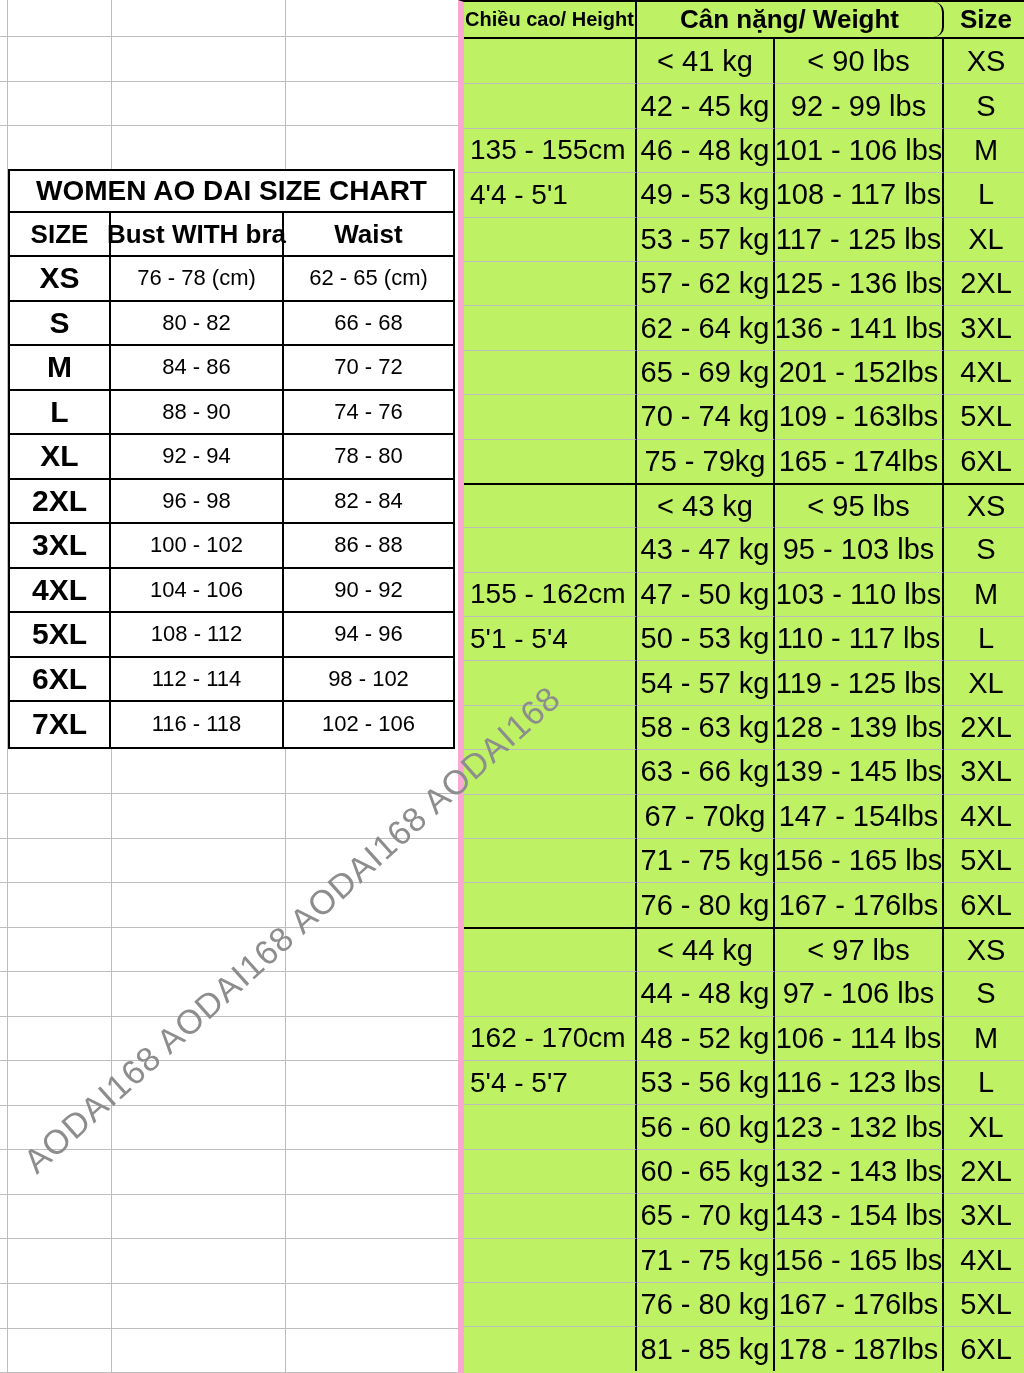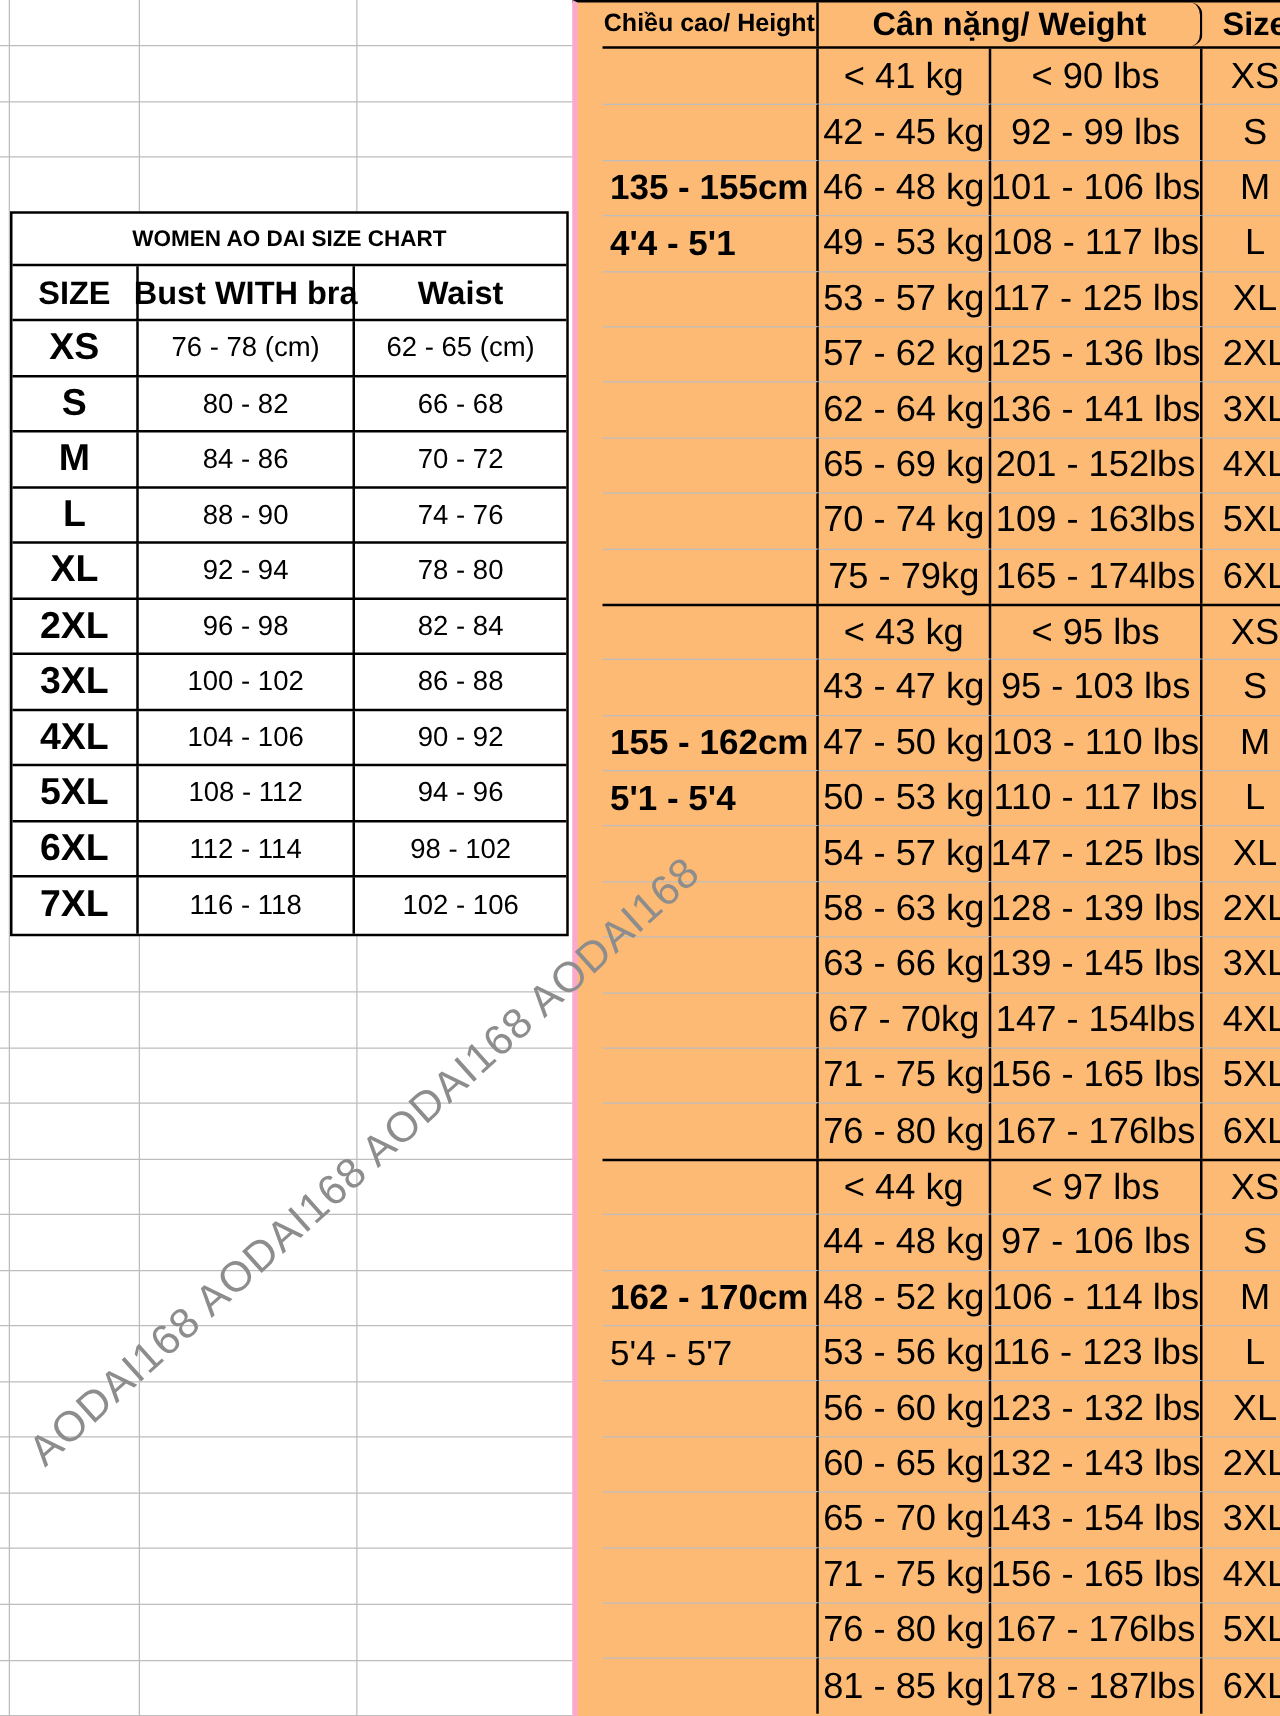--- a/index.html
+++ b/index.html
@@ -19,39 +19,39 @@
     position:absolute;left:8px;top:169px;width:447px;height:580px;
     box-sizing:border-box;border:2px solid #000;background:#fff;
     display:grid;
     grid-template-columns:101px 173px 169px;
     grid-template-rows:42px 44px repeat(11,44.5px);
     z-index:2;
   }
   .lt-title{
     grid-column:1/4;
     display:flex;align-items:center;justify-content:center;
-    font-weight:bold;font-size:18px;
+    font-weight:bold;font-size:28px;
     border-bottom:2px solid #000;
     white-space:nowrap;
   }
   .lt-cell{
     display:flex;align-items:center;justify-content:center;
     box-sizing:border-box;white-space:nowrap;overflow:visible;
   }
   .lt-cell.cb{border-right:2px solid #000;}
   .lt-cell.rb{border-bottom:2px solid #000;}
   .lt-head{font-weight:bold;font-size:26px;}
   .lt-size{font-weight:bold;font-size:30px;}
   .lt-val{font-size:22px;}
   
   .right-table{
     position:absolute;left:458px;top:0;width:566px;height:1373px;
     box-sizing:border-box;
-    border-left:4px solid #f9a8d4;border-top:2px solid #000;
-    background:#fdba74;z-index:2;padding-left:20px;
+    border-left:6px solid #f9a8d4;border-top:2px solid #000;
+    background:#bef264;z-index:2;
   }
   .rt-header{
     display:grid;grid-template-columns:173px 307px 84px;
     height:37px;box-sizing:border-box;border-bottom:2px solid #000;
   }
   .rt-hcell{
     display:flex;align-items:center;justify-content:center;
     box-sizing:border-box;font-weight:bold;white-space:nowrap;
   }
   .rt-hcell.cb{border-right:2px solid #000;}
@@ -63,21 +63,21 @@
     grid-auto-rows:44.4px;
     border-radius:12px;
   }
   .rt-cell{
     display:flex;align-items:center;justify-content:center;
     box-sizing:border-box;font-size:29px;white-space:nowrap;overflow:visible;
   }
   .rt-cell.cb{border-right:2px solid #000;}
   .rt-cell.sep{border-top:1px solid #bdbdbd;}
   .rt-cell.gsep{border-top:2px solid #000;}
-  .rt-hl{justify-content:flex-start;padding-left:6px;font-weight:bold;font-size:28px;}
+  .rt-hl{justify-content:flex-start;padding-left:6px;font-weight:normal;font-size:28px;}
   .rt-hl-reg{font-weight:normal;}
   
   .watermark{
     position:absolute;left:16px;top:1152px;
     transform:rotate(-42deg);transform-origin:0 0;
     font-size:34px;letter-spacing:1px;color:#8d8d8d;
     white-space:nowrap;z-index:5;pointer-events:none;
   }
 </style>
 </head>
@@ -209,21 +209,21 @@
           <div class="rt-cell cb sep rt-hl">155 - 162cm</div>
           <div class="rt-cell cb sep">47 - 50 kg</div>
           <div class="rt-cell cb sep">103 - 110 lbs</div>
           <div class="rt-cell sep">M</div>
           <div class="rt-cell cb sep rt-hl">5'1 - 5'4</div>
           <div class="rt-cell cb sep">50 - 53 kg</div>
           <div class="rt-cell cb sep">110 - 117 lbs</div>
           <div class="rt-cell sep">L</div>
           <div class="rt-cell cb sep"></div>
           <div class="rt-cell cb sep">54 - 57 kg</div>
-          <div class="rt-cell cb sep">147 - 125 lbs</div>
+          <div class="rt-cell cb sep">119 - 125 lbs</div>
           <div class="rt-cell sep">XL</div>
           <div class="rt-cell cb sep"></div>
           <div class="rt-cell cb sep">58 - 63 kg</div>
           <div class="rt-cell cb sep">128 - 139 lbs</div>
           <div class="rt-cell sep">2XL</div>
           <div class="rt-cell cb sep"></div>
           <div class="rt-cell cb sep">63 - 66 kg</div>
           <div class="rt-cell cb sep">139 - 145 lbs</div>
           <div class="rt-cell sep">3XL</div>
           <div class="rt-cell cb sep"></div>

